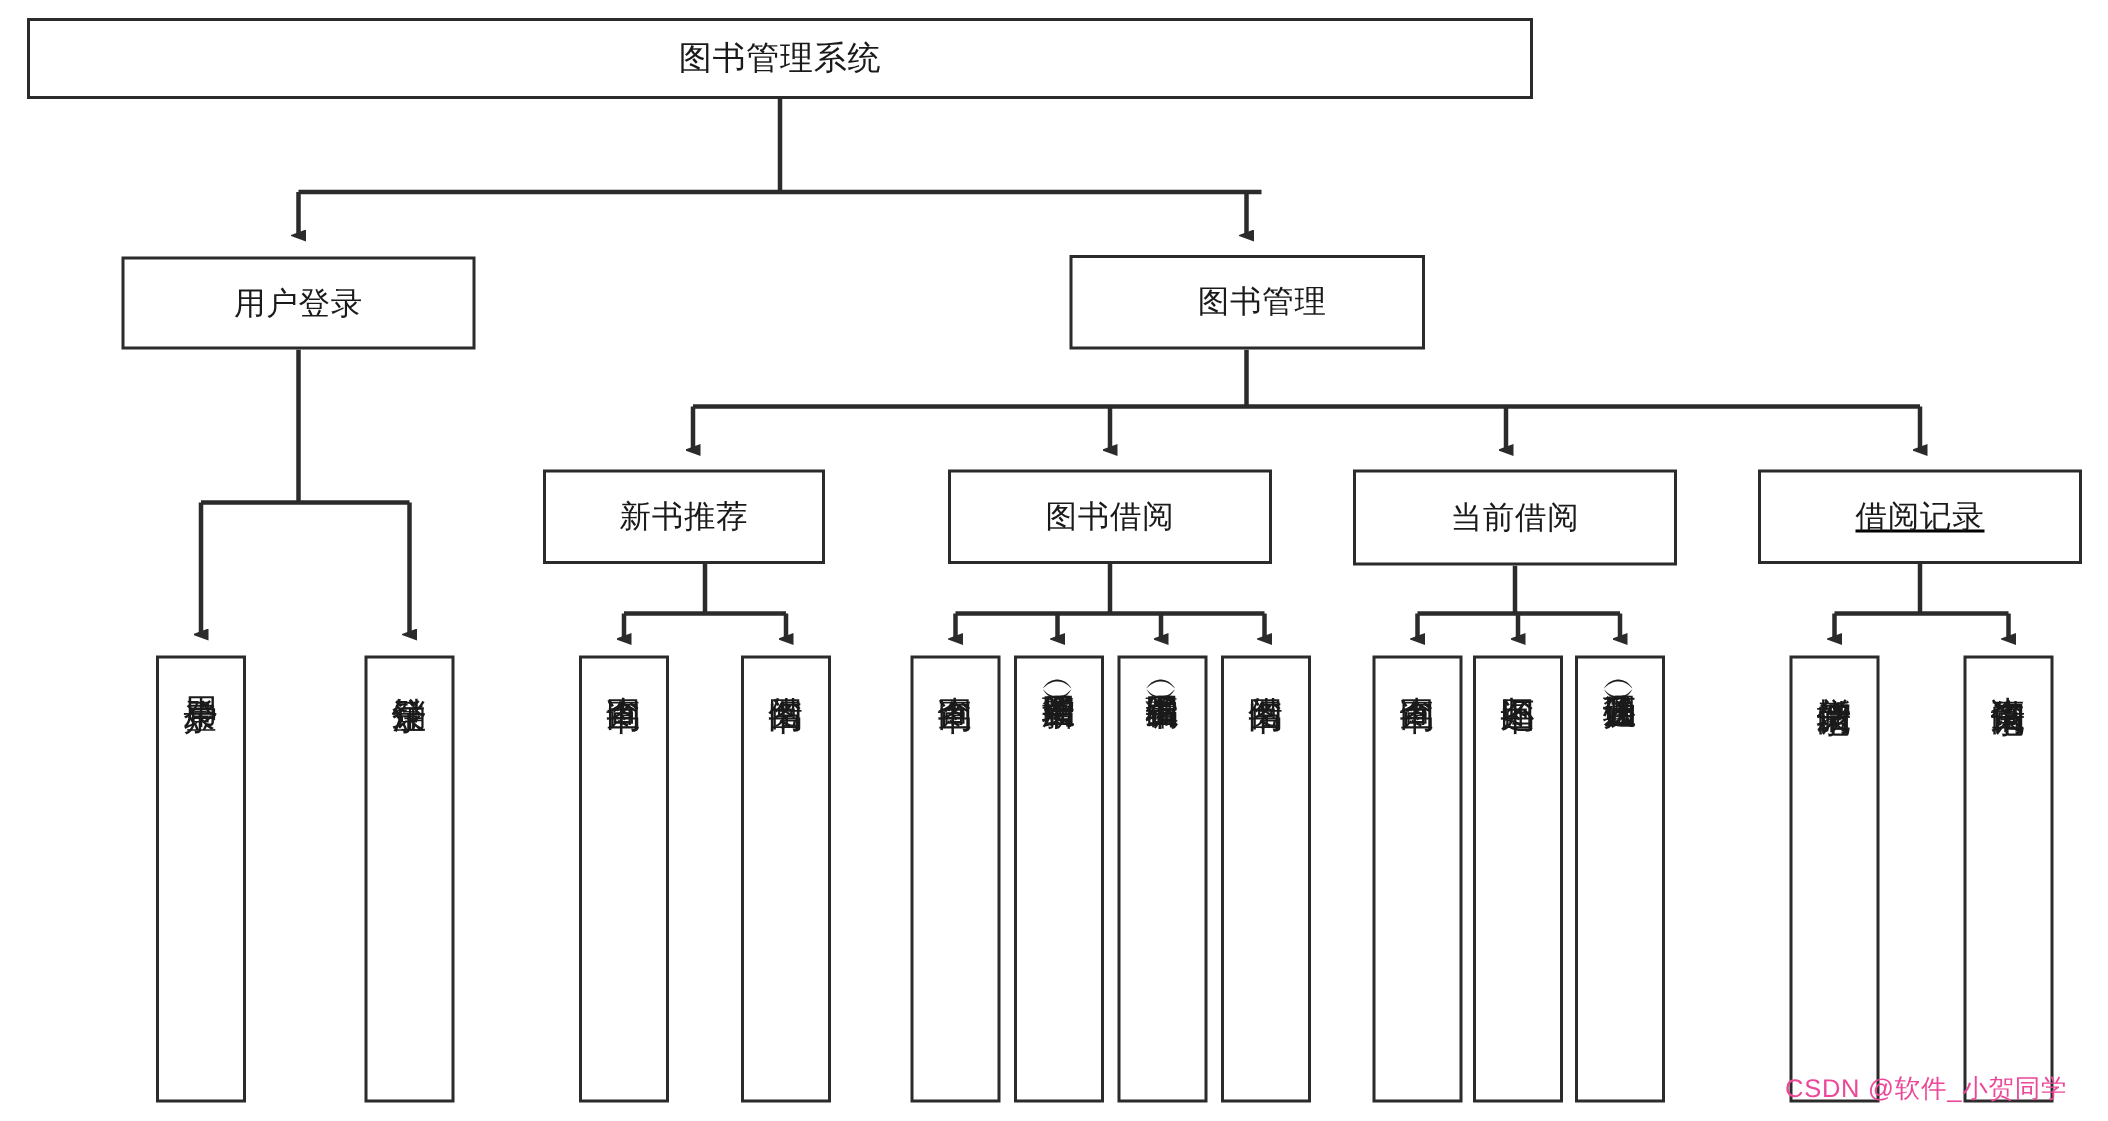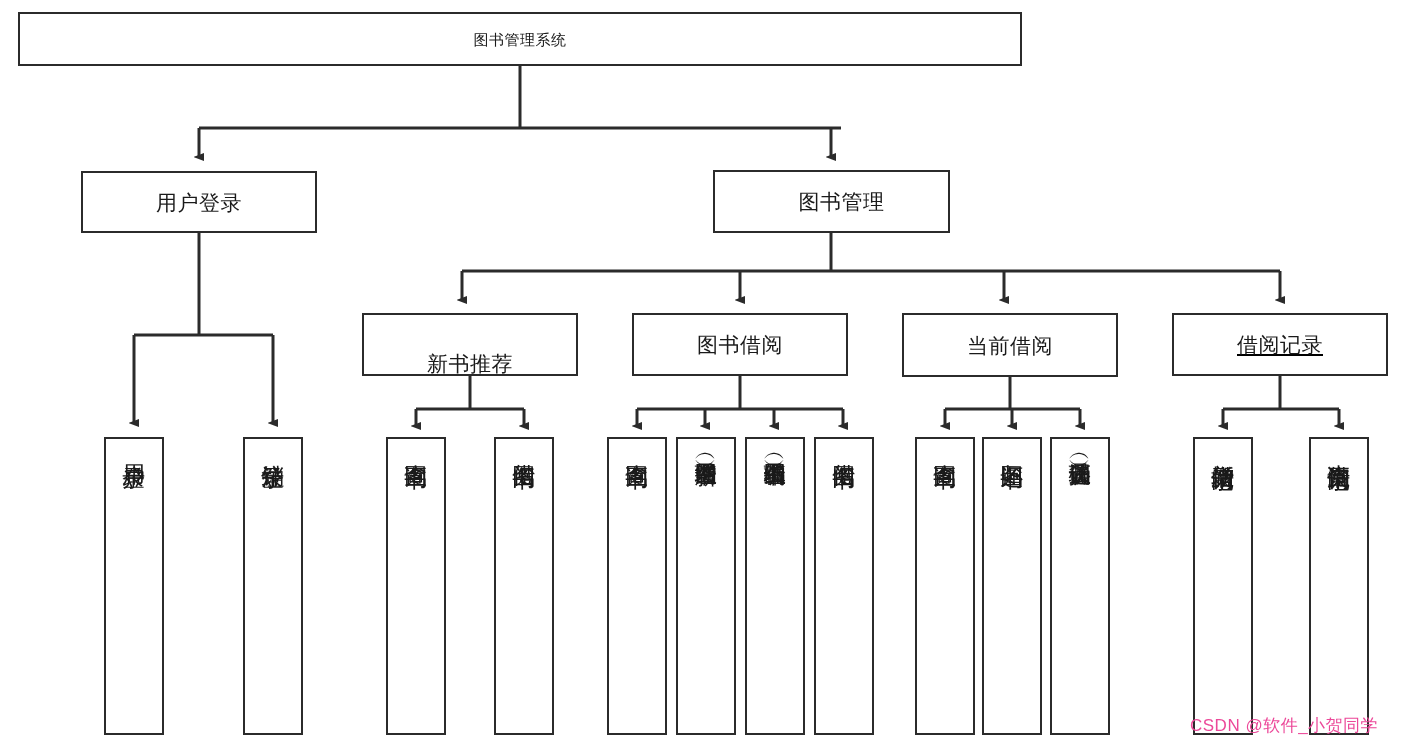--- a/index.html
+++ b/index.html
@@ -40,21 +40,21 @@
   .node-label {
     color: #1a1a1a;
     line-height: 1.0;
     white-space: nowrap;
   }
   .node.horiz .node-label {
     font-size: 21px;
     letter-spacing: 0.5px;
   }
   .node.root .node-label {
-    font-size: 15px;
+    font-size: 22px;
   }
   .node.vert {
     align-items: flex-start;
     padding-top: 7px;
   }
   .node.vert .node-label {
     writing-mode: vertical-rl;
     text-orientation: upright;
     font-size: 23px;
     line-height: 1.06;
@@ -134,21 +134,21 @@
     <span class="node-label">图书管理系统</span>
   </div>
 
   <div class="node horiz" style="left:81px; top:171px; width:236px; height:62px;">
     <span class="node-label">用户登录</span>
   </div>
   <div class="node horiz" style="left:713px; top:170px; width:237px; height:63px;padding-left:20px;">
     <span class="node-label">图书管理</span>
   </div>
 
-  <div class="node horiz" style="left:362px; top:313px; width:216px; height:63px;align-items:flex-end;">
+  <div class="node horiz" style="left:362px; top:313px; width:188px; height:63px;">
     <span class="node-label">新书推荐</span>
   </div>
   <div class="node horiz" style="left:902px; top:313px; width:216px; height:64px;">
     <span class="node-label">当前借阅</span>
   </div>
   <div class="node horiz" style="left:632px; top:313px; width:216px; height:63px;">
     <span class="node-label">图书借阅</span>
   </div>
   <div class="node horiz" style="left:1172px; top:313px; width:216px; height:63px;text-decoration:underline;">
     <span class="node-label">借阅记录</span>

